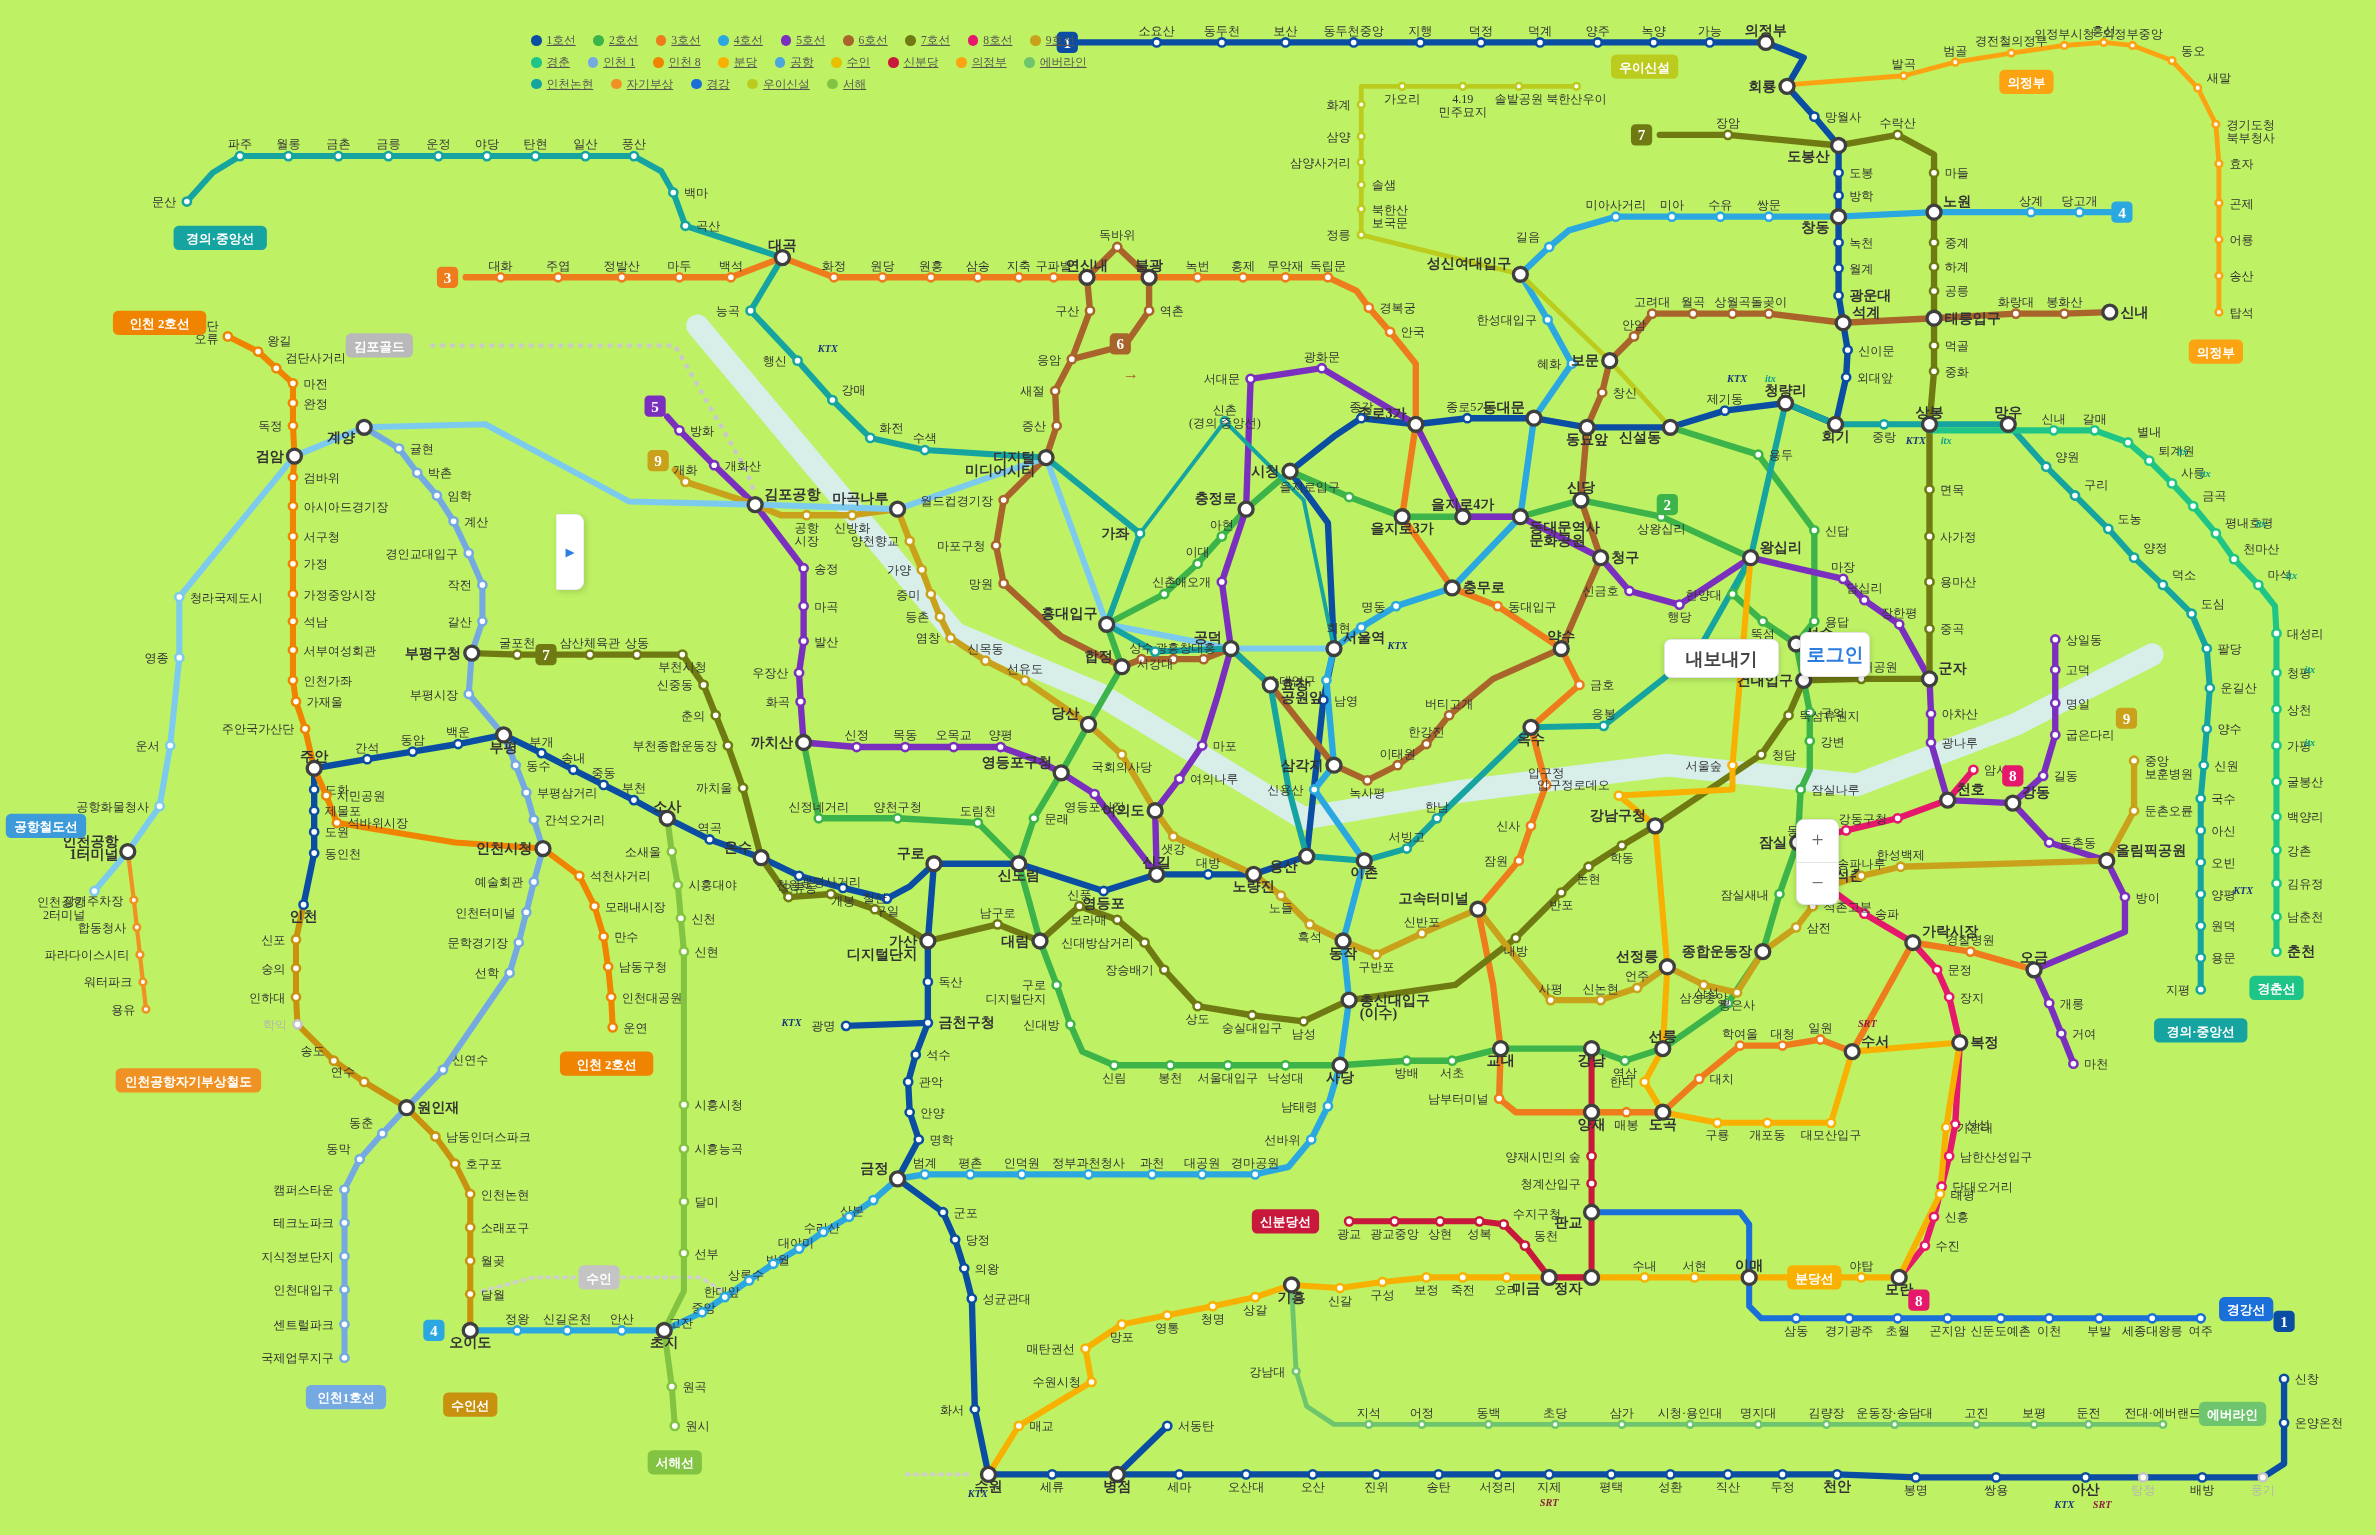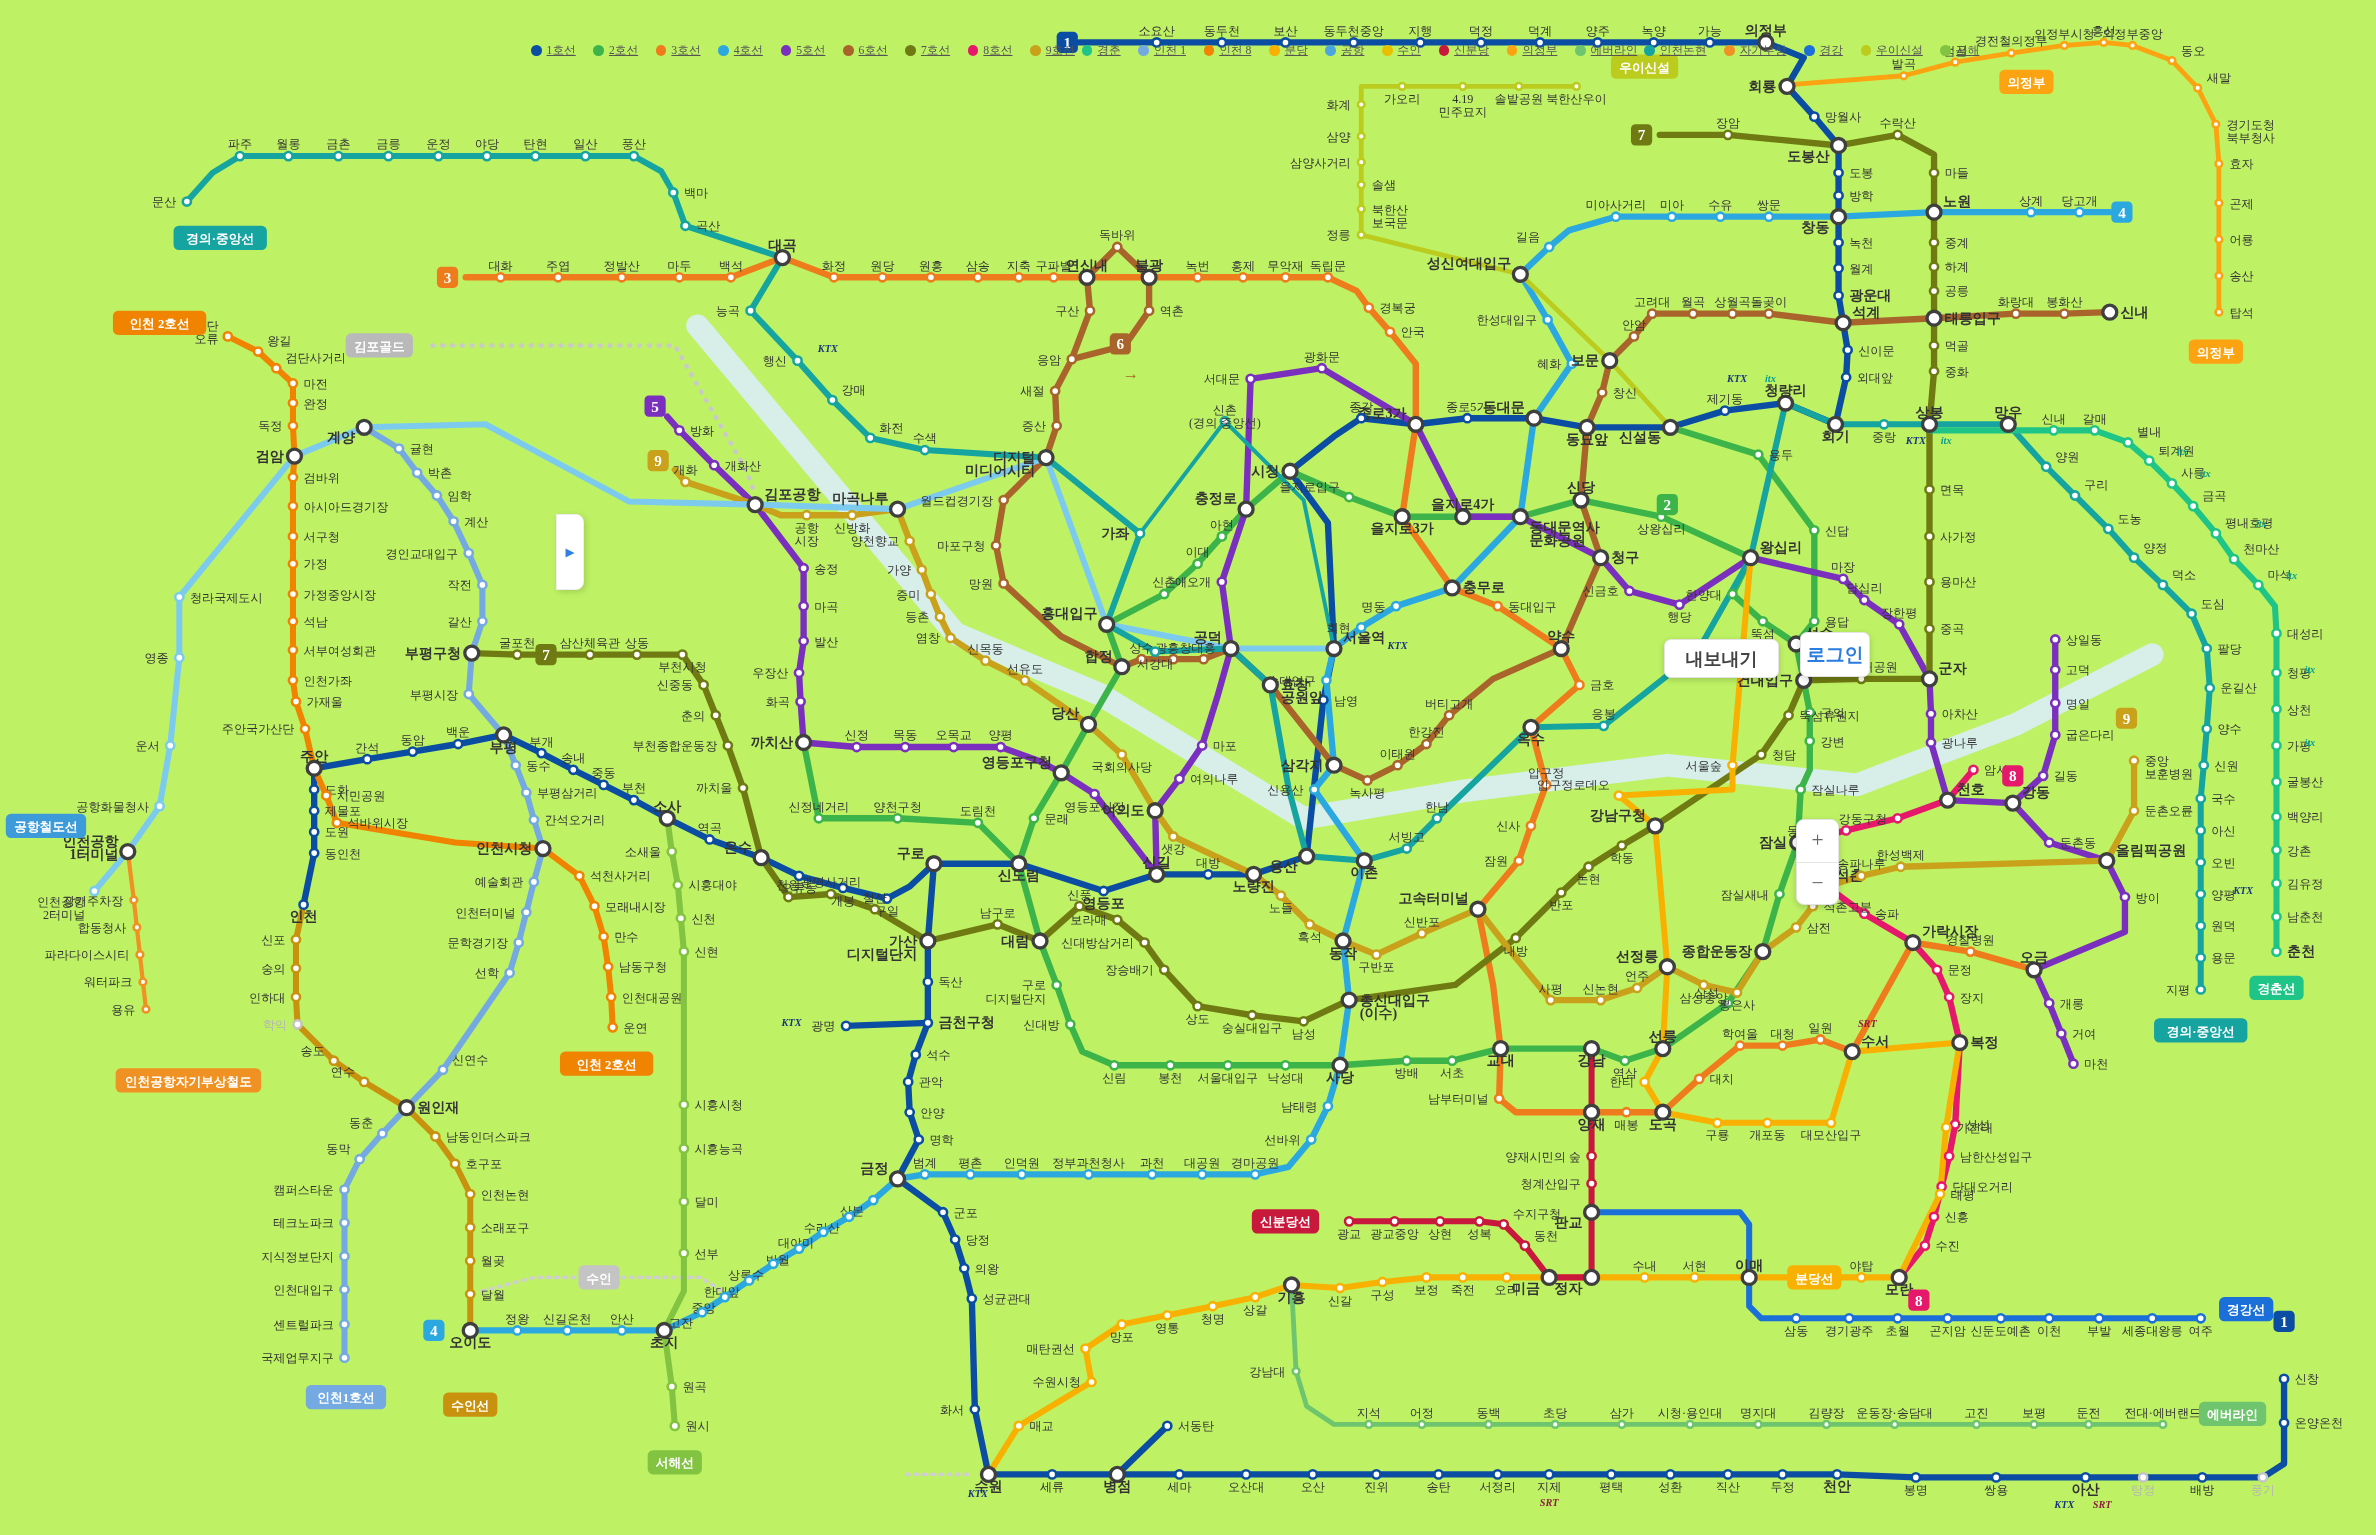--- a/index.html
+++ b/index.html
@@ -1,20 +1,20 @@
 <!DOCTYPE html>
 <html><head>
 <meta charset="utf-8">
 <style>
   html,body{margin:0;padding:0;background:#fff;}
   #stage{position:relative;width:2377px;height:1535px;overflow:hidden;background:#bef264;
          font-family:Liberation Serif, serif;}
   #map{position:absolute;left:0;top:0;}
   .overlay{position:absolute;z-index:5;}
-  #legend{left:531px;top:43px;display:flex;flex-direction:row;gap:6.8px;}
+  #legend{left:531px;top:33px;display:flex;flex-direction:column;gap:6.8px;}
   .legend-row{display:flex;gap:17.6px;}
   .legend-item{display:flex;align-items:center;gap:4.9px;cursor:pointer;}
   .legend-dot{width:10.7px;height:10.7px;border-radius:50%;flex:0 0 auto;}
   .legend-label{font-size:11.7px;color:#555;text-decoration:underline;white-space:nowrap;}
   .btn{position:absolute;background:#fff;border:1px solid #e3e3e3;border-radius:6.8px;
        box-shadow:0 2px 5.9px rgba(0,0,0,.18);display:flex;align-items:center;justify-content:center;
        font-weight:bold;cursor:pointer;z-index:6;}
   #export-btn{left:1664px;top:639px;width:113px;height:37px;font-size:18px;color:#444;}
   #login-btn{left:1800px;top:632px;width:68px;height:43px;font-size:19px;color:#2b7de0;}
   #zoom-ctl{position:absolute;left:1796px;top:819px;width:41px;height:84px;background:#fff;

